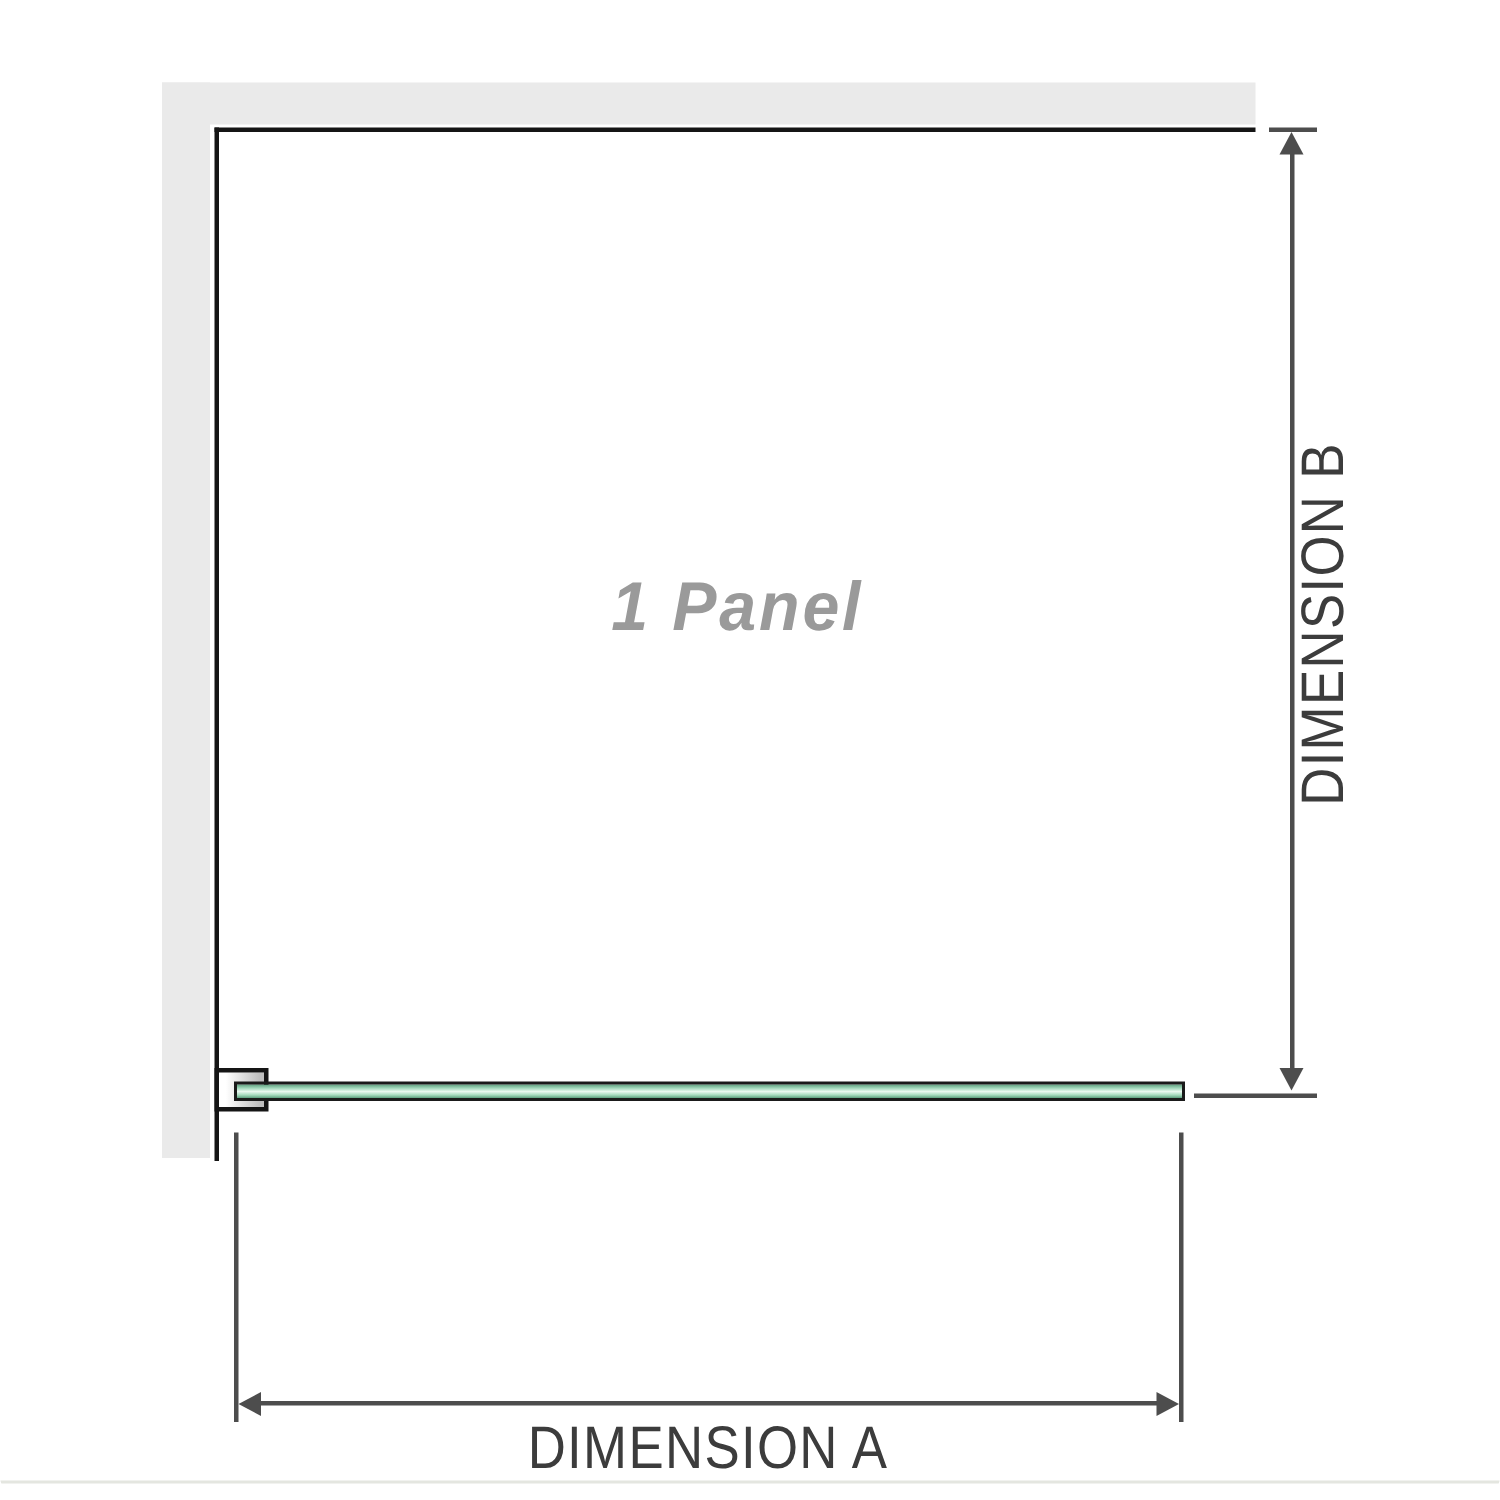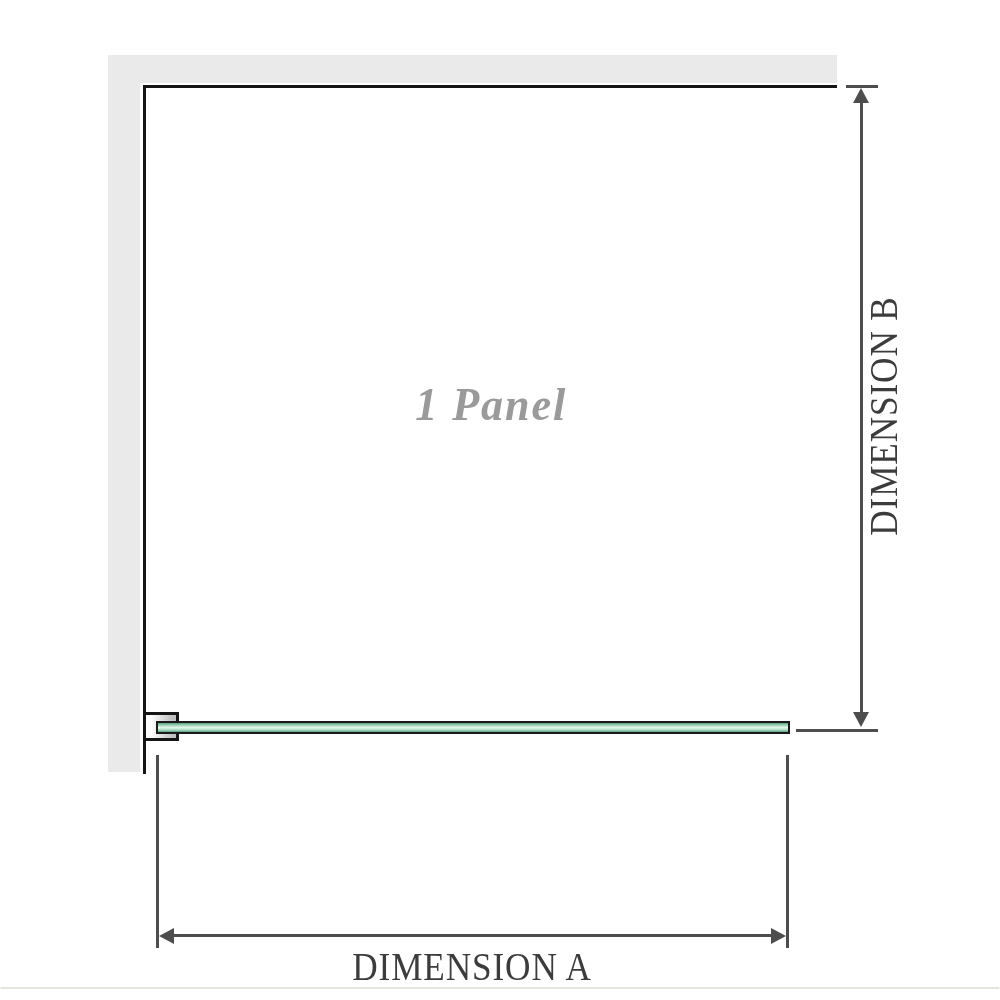--- a/index.html
+++ b/index.html
@@ -11,21 +11,21 @@
     --glass-border:#1a1a1a;
     --glass-green:#a5dabd;
     --glass-dark:#5d9f7e;
     --glass-light:#e9f7ef;
     --baseline:#e4e6e0;
     --bracket-shade:#bfbfbf;
   }
   html,body{margin:0;padding:0;background:#fff;}
   .stage{
     position:relative;width:1000px;height:1000px;background:#fff;overflow:hidden;
-    font-family:Liberation Serif, serif;
+    font-family:Liberation Sans, sans-serif;
     border-radius:16px;
   }
   .abs{position:absolute;}
   
   .wall-top{left:108px;top:55px;width:729px;height:28px;background:var(--wall);}
   .wall-left{left:108px;top:55px;width:32px;height:717px;background:var(--wall);}
   
   .outline-top{left:143px;top:85px;width:694px;height:3px;background:var(--outline);}
   .outline-left{left:143px;top:85px;width:3px;height:689px;background:var(--outline);}
   

